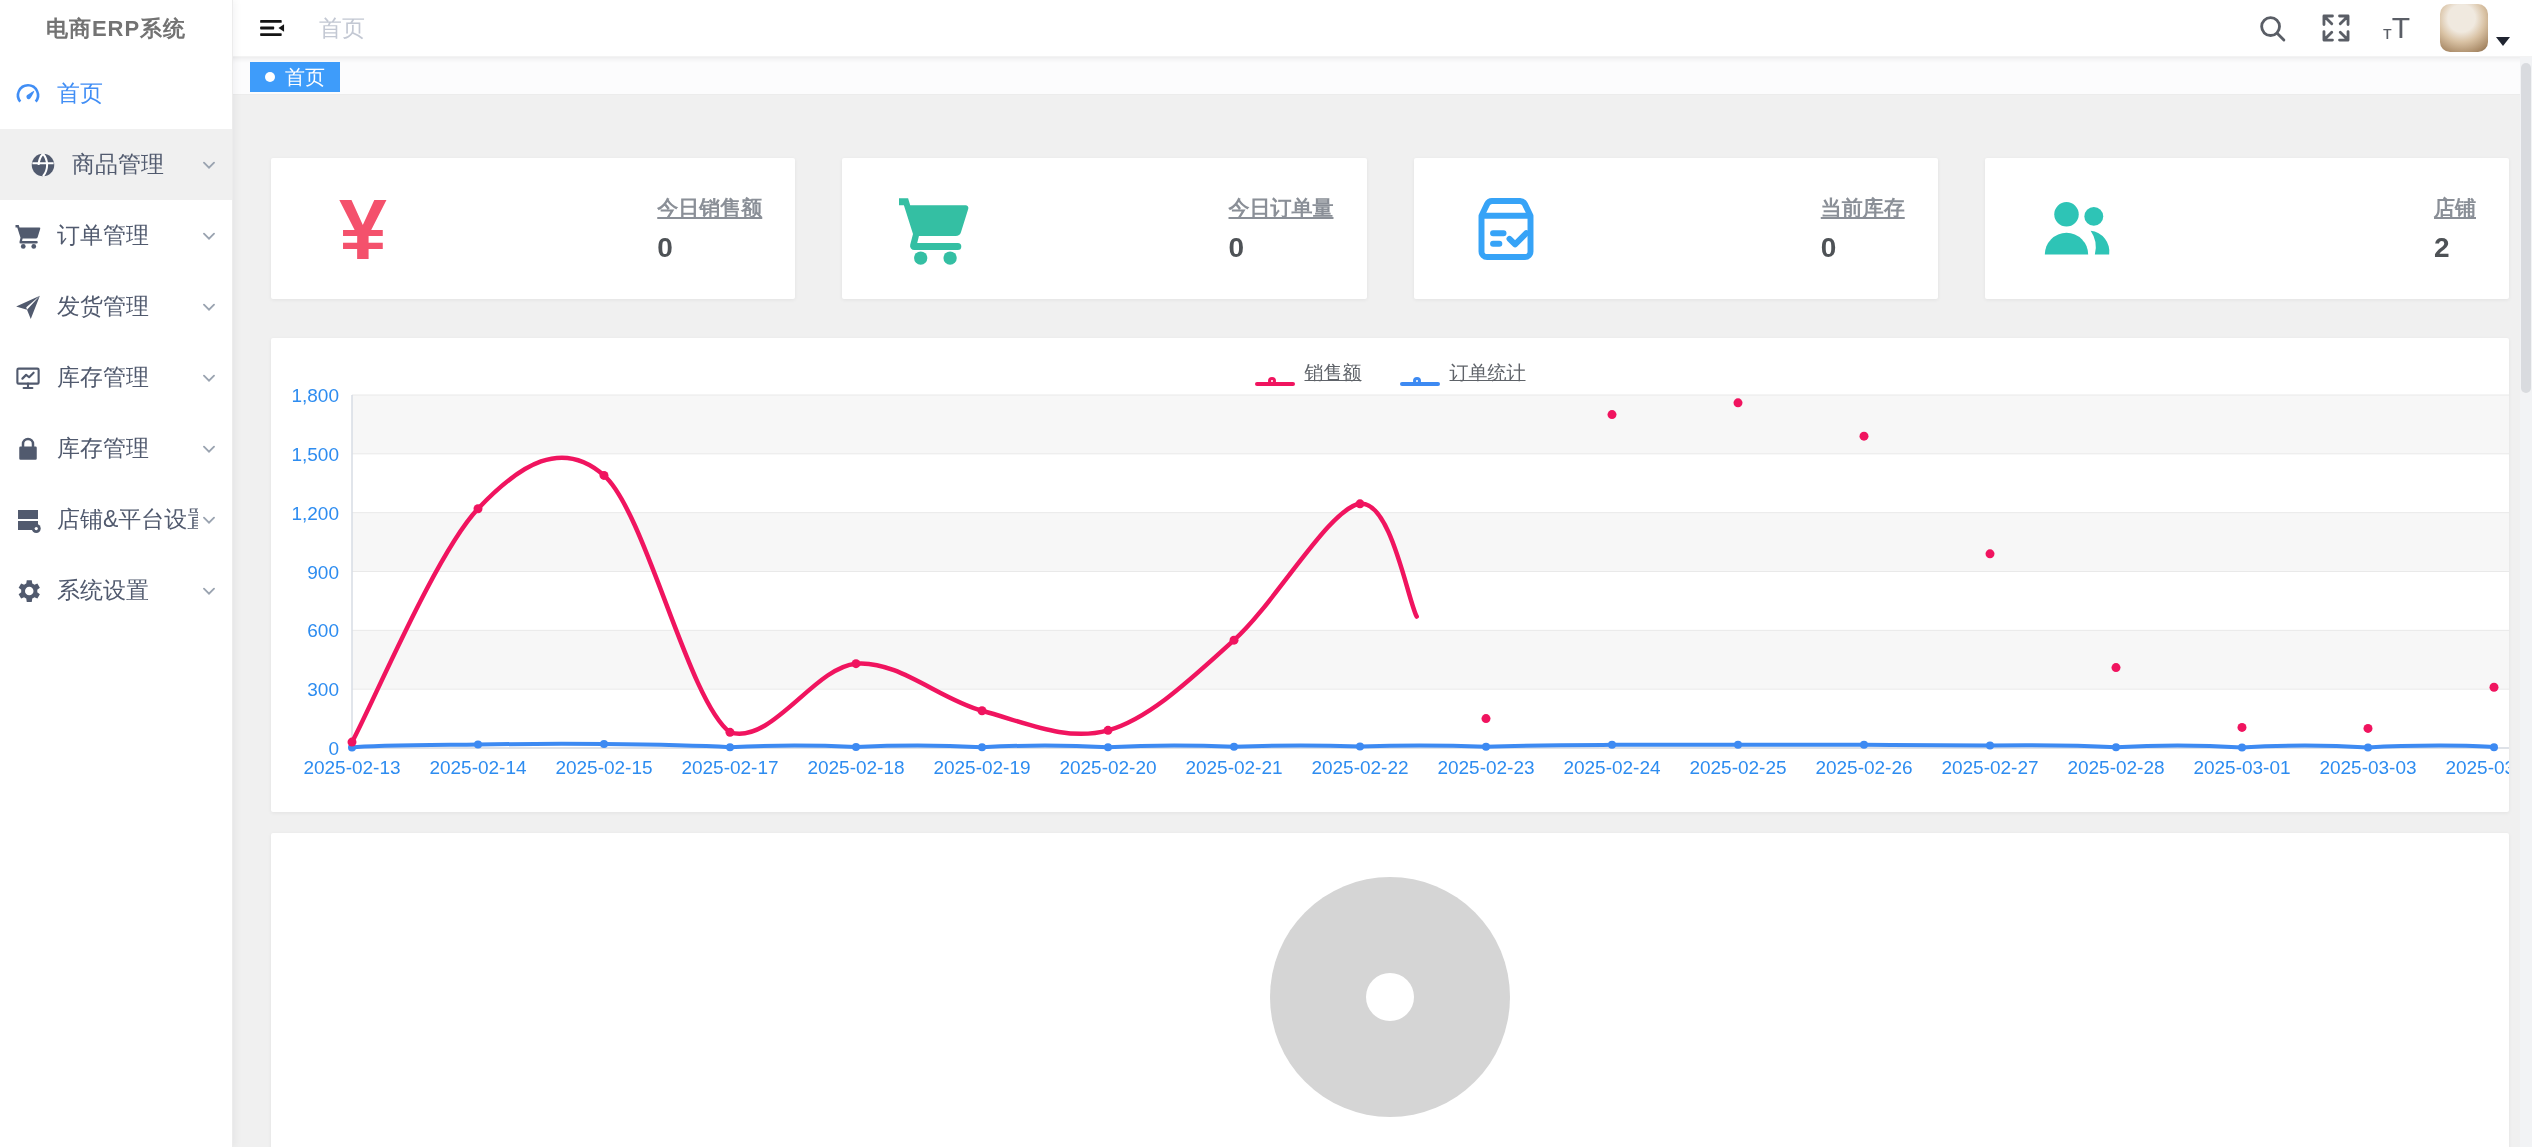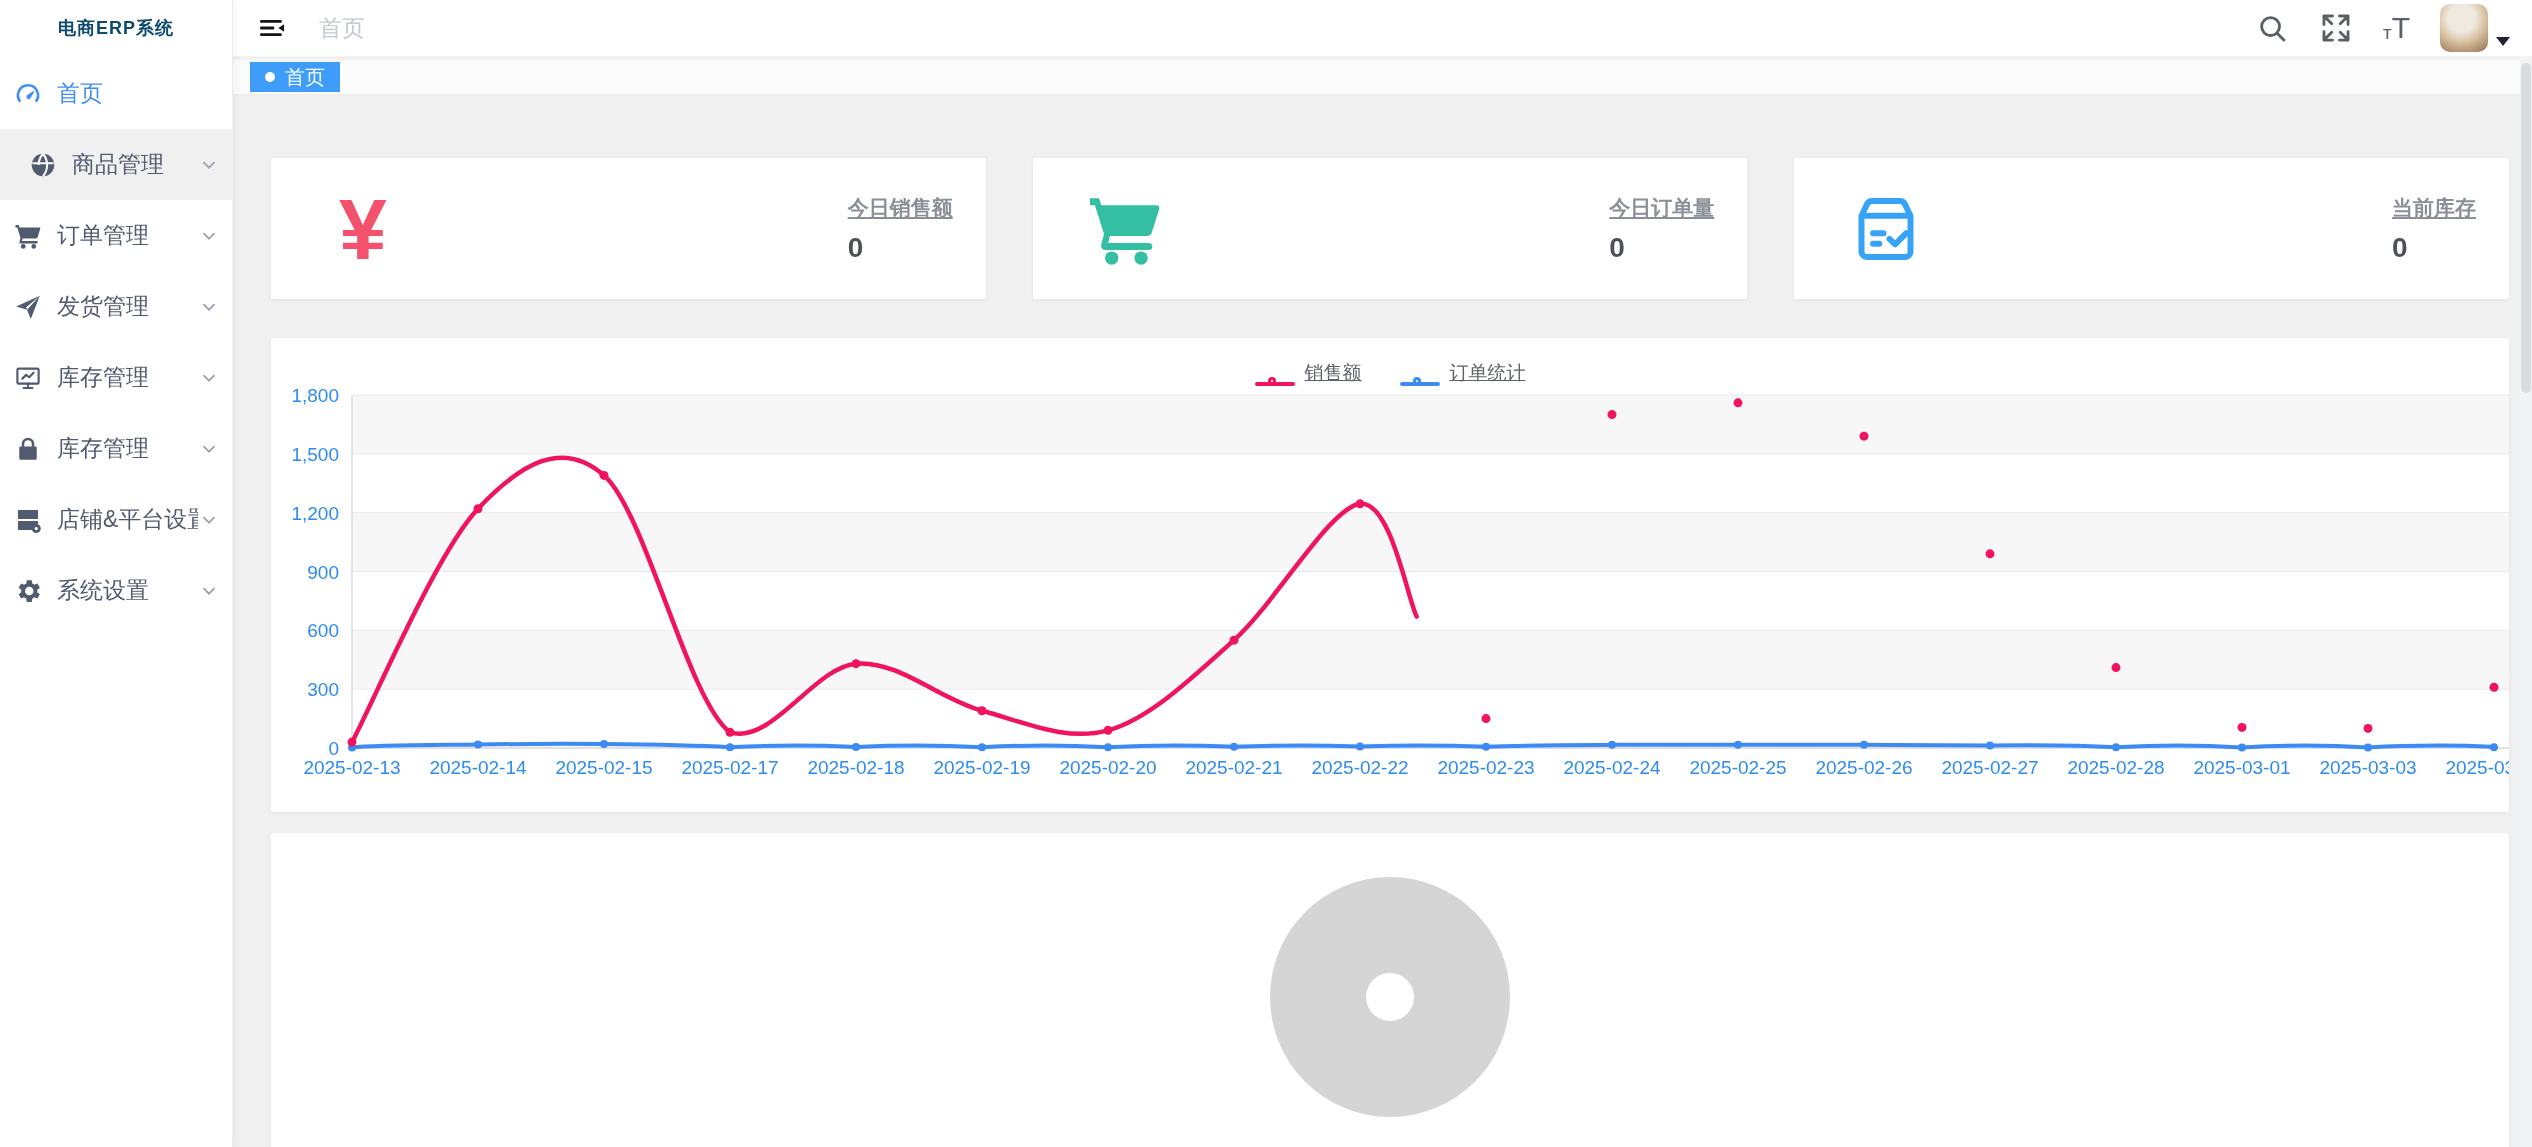--- a/index.html
+++ b/index.html
@@ -3,21 +3,21 @@
 <meta charset="utf-8">
 <style>
   * { box-sizing: border-box; margin: 0; padding: 0; }
   html,body { width:2532px; height:1147px; overflow:hidden;
     font-family:"Liberation Sans","DejaVu Sans",sans-serif; background:#f0f0f0; }
 
   
   .sidebar { position:absolute; left:0; top:0; width:233px; height:1147px; background:#fff;
     border-right:1px solid #ececec; box-shadow:2px 0 8px rgba(0,21,41,.05); z-index:20; }
   .sidebar-title { height:57px; line-height:57px; text-align:center; font-weight:bold;
-    font-size:18px; color:#0c4a6e; letter-spacing:1px; }
+    font-size:22px; color:#737373; letter-spacing:1px; }
   .menu { position:absolute; top:58px; left:0; right:0; }
   .menu-item { height:71px; display:flex; align-items:center; padding:0 12px 0 13px;
     cursor:pointer; color:#515a6e; font-size:23px; white-space:nowrap; }
   .menu-item.highlighted { background:#f0f0f0;padding-left:28px; }
   .menu-item.active { color:#418ef5; }
   .mi-icon { width:30px; height:30px; margin-right:14px; flex:none; }
   .mi-icon svg { width:100%; height:100%; display:block; }
   .mi-label { overflow:hidden; }
   .mi-chev { margin-left:auto; width:22px; height:22px; color:#9aa3b0; flex:none; }
   .mi-chev svg { width:100%; height:100%; }
@@ -256,20 +256,34 @@
         <div class="card-icon">
           <svg viewBox="0 0 24 24" fill="none" stroke="#36a3f7" stroke-width="1.7" stroke-linecap="round" stroke-linejoin="round">
             <path d="M5 8.2l1.6-3.3A1.6 1.6 0 0 1 8 4h8a1.6 1.6 0 0 1 1.4.9L19 8.2v10.2a1.6 1.6 0 0 1-1.6 1.6H6.6A1.6 1.6 0 0 1 5 18.4zM5.4 8.2h13.2"></path>
             <path d="M8.3 13.2h3M8.3 16.2h1.8"></path>
             <path d="M13 14.8l1.6 1.6 3.2-3.2"></path>
           </svg>
         </div>
         <div class="card-meta">
           <div class="card-label">当前库存</div>
           <div class="card-value">0</div>
+        </div>
+      </div>
+      <div class="card">
+        <div class="card-icon">
+          <svg viewBox="0 0 24 24" fill="#2ec4b6">
+            <circle cx="9" cy="7.8" r="3.5"></circle>
+            <path d="M2.8 19.3a6.2 6.2 0 0 1 12.4 0z"></path>
+            <circle cx="16.8" cy="8.4" r="2.7"></circle>
+            <path d="M15.9 12.5a6 6 0 0 1 5.3 6.8h-4.1a8.3 8.3 0 0 0-1.2-6.8z"></path>
+          </svg>
+        </div>
+        <div class="card-meta">
+          <div class="card-label">店铺</div>
+          <div class="card-value">2</div>
         </div>
       </div>
     </div>
 
   <div class="panel chart-panel">
     <div class="legend">
         <div class="legend-item">
           <span class="lg-line" style="background:#f0145f">
             <span class="lg-circle" style="border-color:#f0145f"></span>
           </span>

